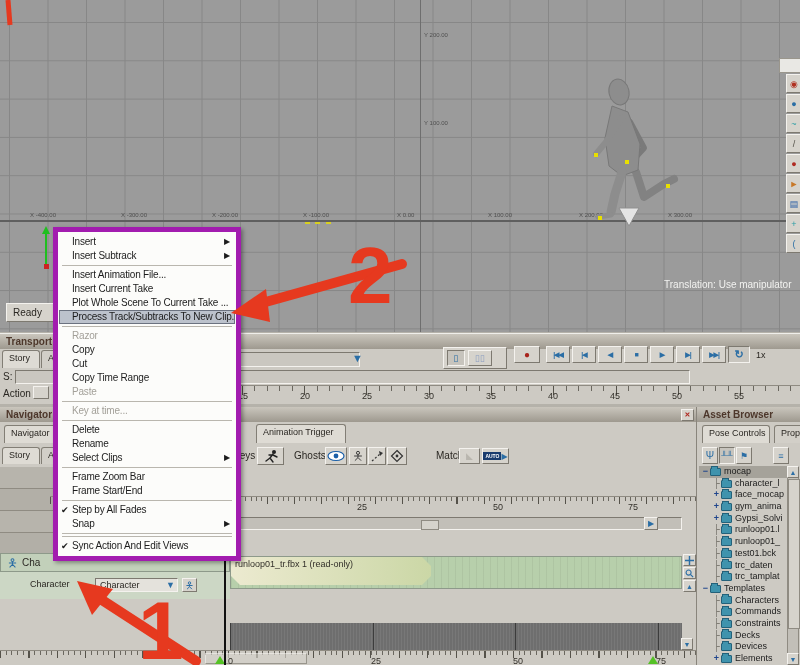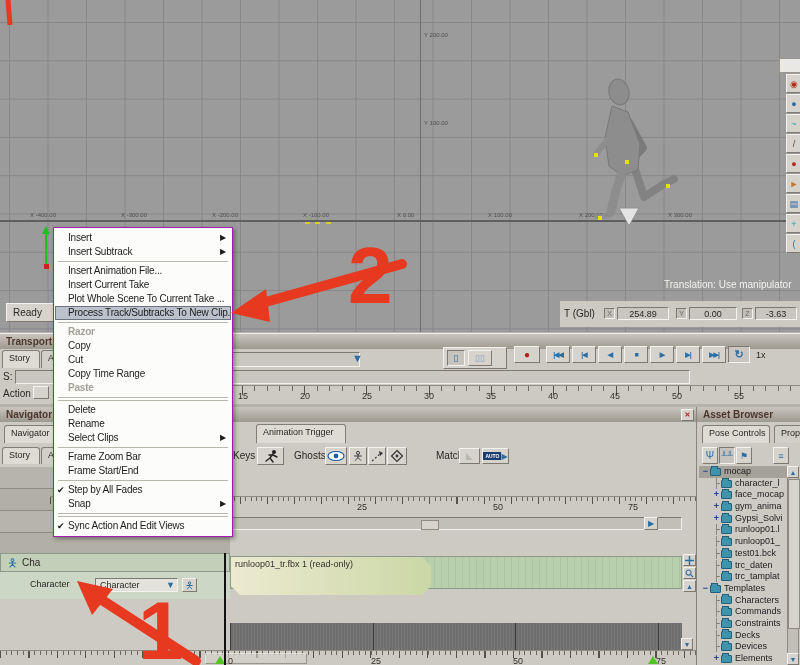--- a/index.html
+++ b/index.html
@@ -40,27 +40,27 @@
   .axisval{position:absolute;height:13px;background:#c9c6bf;border:1px solid;
     border-color:#7d7970 #f4f2ee #f4f2ee #7d7970;font-size:9px;color:#2a2722;
     text-align:center;line-height:12px;box-sizing:border-box;}
   #sideicons{position:absolute;left:786px;top:74px;width:14px;height:196px;
     display:flex;flex-direction:column;gap:1px;}
   .sideico{width:16px;height:19px;background:#d6d3cc;border:1px solid;
     border-color:#f4f2ee #7d7970 #7d7970 #f4f2ee;box-sizing:border-box;
     font-size:9px;display:flex;align-items:center;justify-content:center;}
   
   #menu{position:absolute;left:53px;top:227px;width:176px;background:#fcfcfa;
-    border:1px solid #a21caf;box-shadow:2px 2px 4px rgba(0,0,0,.35);
+    border:5px solid #a21caf;box-shadow:2px 2px 4px rgba(0,0,0,.35);
     padding:3px 1px;z-index:50;}
   .mi{position:relative;height:14px;line-height:14px;font-size:10px;letter-spacing:-.2px;
     color:#1c1c1c;padding-left:13px;white-space:nowrap;overflow:hidden;}
   .mi .check{position:absolute;left:2px;top:0;font-size:9px;}
   .mi .sub{position:absolute;right:5px;top:0;font-size:8px;}
-  .mi.disabled{color:#a3a099;font-weight:bold;}
+  .mi.disabled{color:#a3a099;}
   .mi.hl{background:#bcc2cc;outline:1px solid #6b7280;outline-offset:-1px;}
   .msep{height:1px;background:#b9b6ae;margin:2px 3px;}
   
   #transport{left:0;top:333px;width:800px;height:70px;border-top:1px solid #efeeea;}
   .tbtn{height:17px;background:#d6d3cc;border:1px solid;border-color:#f4f2ee #7d7970 #7d7970 #f4f2ee;
     box-sizing:border-box;display:flex;align-items:center;justify-content:center;
     font-size:7px;letter-spacing:-1px;color:#2b6ea5;font-weight:bold;}
   .tbtn.pressed{border-color:#7d7970 #f4f2ee #f4f2ee #7d7970;background:#c9c6bf;}
   
   .ruler{position:absolute;background:#c8c5be;box-sizing:border-box;}
@@ -79,21 +79,21 @@
   #darkband{position:absolute;left:230px;top:216px;width:452px;height:27px;background:#6e6e6e;
     background-image:repeating-linear-gradient(90deg,rgba(255,255,255,.07) 0 1px,transparent 1px 3px);}
   .bandline{position:absolute;top:0;width:1px;height:27px;background:#3c3c3c;}
   .greentri{position:absolute;width:0;height:0;border-left:5px solid transparent;
     border-right:5px solid transparent;border-bottom:8px solid #55c226;}
   #cursorline{position:absolute;left:224px;top:146px;width:2px;height:112px;background:#111;}
   .trackrow{position:absolute;background:#c6d2be;}
   #cliptrack{position:absolute;left:230px;top:149px;width:452px;height:33px;
     background:#b7cfab;background-image:repeating-linear-gradient(90deg,rgba(0,0,0,.05) 0 1px,transparent 1px 7px);
     border:1px solid #8d998a;box-sizing:border-box;}
-  #clip{position:absolute;left:0;top:0;width:200px;height:38px;
+  #clip{position:absolute;left:0;top:0;width:200px;height:28px;
     background:linear-gradient(90deg,#ecead0,#cbd7a6);
     clip-path:polygon(0 0,calc(100% - 9px) 0,100% 9px,100% calc(100% - 9px),calc(100% - 9px) 100%,9px 100%,0 calc(100% - 9px));
     font-size:9px;color:#33302a;padding:2px 0 0 4px;box-sizing:border-box;}
   
   #asset{left:696px;top:407px;width:104px;height:326px;border-left:1px solid #89857c;}
   #asset-tree{position:absolute;left:2px;top:59px;width:88px;height:199px;overflow:hidden;}
   .trow{position:relative;height:11.7px;line-height:11.7px;font-size:9px;color:#1c1c1c;
     white-space:nowrap;display:flex;align-items:center;}
   .trow.sel{background:#a5a29a;}
   .tmark{width:9px;font-size:9px;font-weight:bold;color:#20458c;text-align:center;flex:0 0 9px;}
@@ -157,29 +157,20 @@
   <div class="abs" style="left:305px;top:222px;width:5px;height:2px;background:#d8d020;"></div>
   <div class="abs" style="left:315px;top:222px;width:5px;height:2px;background:#d8d020;"></div>
   <div class="abs" style="left:326px;top:222px;width:5px;height:2px;background:#d8d020;"></div>
 
   <div id="translation-hint">Translation: Use manipulator</div>
 
   <div class="btn" style="left:6px;top:303px;width:70px;height:19px;justify-content:flex-start;padding-left:6px;font-size:10px;color:#2a2722;">
         <span>Ready</span>
       </div>
 
-  <div id="statusright">
-    <span class="lbl" style="left:4px;top:7px;font-size:10px;">T (Gbl)</span>
-    <span class="axisbadge" style="left:44px;top:7px;">X</span>
-    <span class="axisval" style="left:57px;top:6px;width:52px;">254.89</span>
-    <span class="axisbadge" style="left:116px;top:7px;">Y</span>
-    <span class="axisval" style="left:129px;top:6px;width:48px;">0.00</span>
-    <span class="axisbadge" style="left:182px;top:7px;">Z</span>
-    <span class="axisval" style="left:195px;top:6px;width:42px;">-3.63</span>
-  </div>
 
   <div class="abs" style="left:779px;top:58px;width:21px;height:13px;background:#e9e8e4;border:1px solid #9a968c;"></div>
   <div id="sideicons">
         <div class="sideico">
           <span style="color: rgb(176, 48, 32);">◉</span>
         </div>
         <div class="sideico">
           <span style="color: rgb(43, 110, 165);">●</span>
         </div>
         <div class="sideico">
@@ -525,20 +516,21 @@
         <div class="mi"><span>Insert Current Take</span></div>
         <div class="mi"><span>Plot Whole Scene To Current Take ...</span></div>
         <div class="mi hl"><span>Process Track/Subtracks To New Clip...</span></div>
         <div class="msep"></div>
         <div class="mi disabled"><span>Razor</span></div>
         <div class="mi"><span>Copy</span></div>
         <div class="mi"><span>Cut</span></div>
         <div class="mi"><span>Copy Time Range</span></div>
         <div class="mi disabled"><span>Paste</span></div>
         <div class="msep"></div>
+        <div class="mi disabled"><span>Key at time...</span></div>
         <div class="msep"></div>
         <div class="mi"><span>Delete</span></div>
         <div class="mi"><span>Rename</span></div>
         <div class="mi"><span>Select Clips</span><span class="sub">▶</span></div>
         <div class="msep"></div>
         <div class="mi"><span>Frame Zoom Bar</span></div>
         <div class="mi"><span>Frame Start/End</span></div>
         <div class="msep"></div>
         <div class="mi"><span class="check">✔</span><span>Step by All Fades</span></div>
         <div class="mi"><span>Snap</span><span class="sub">▶</span></div>

